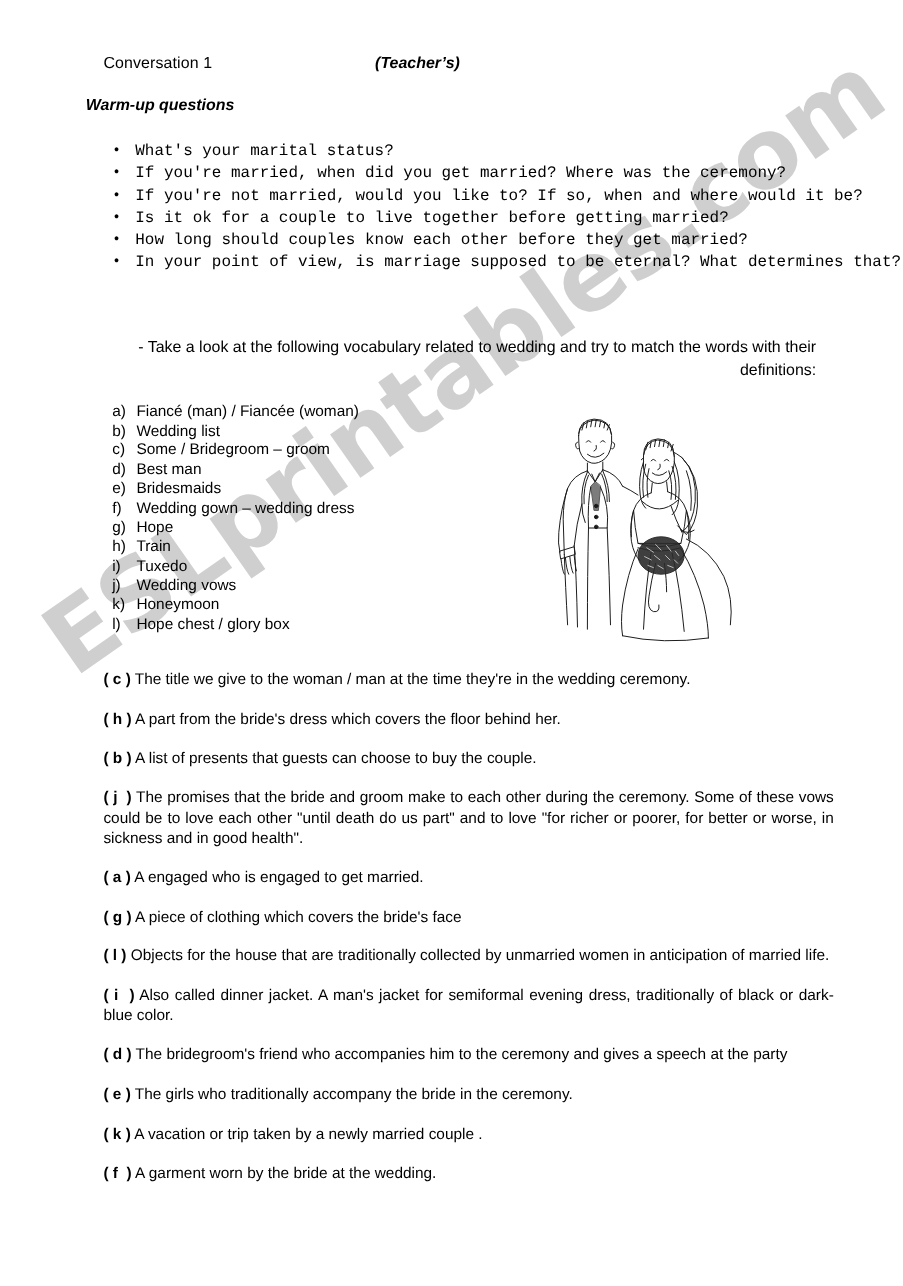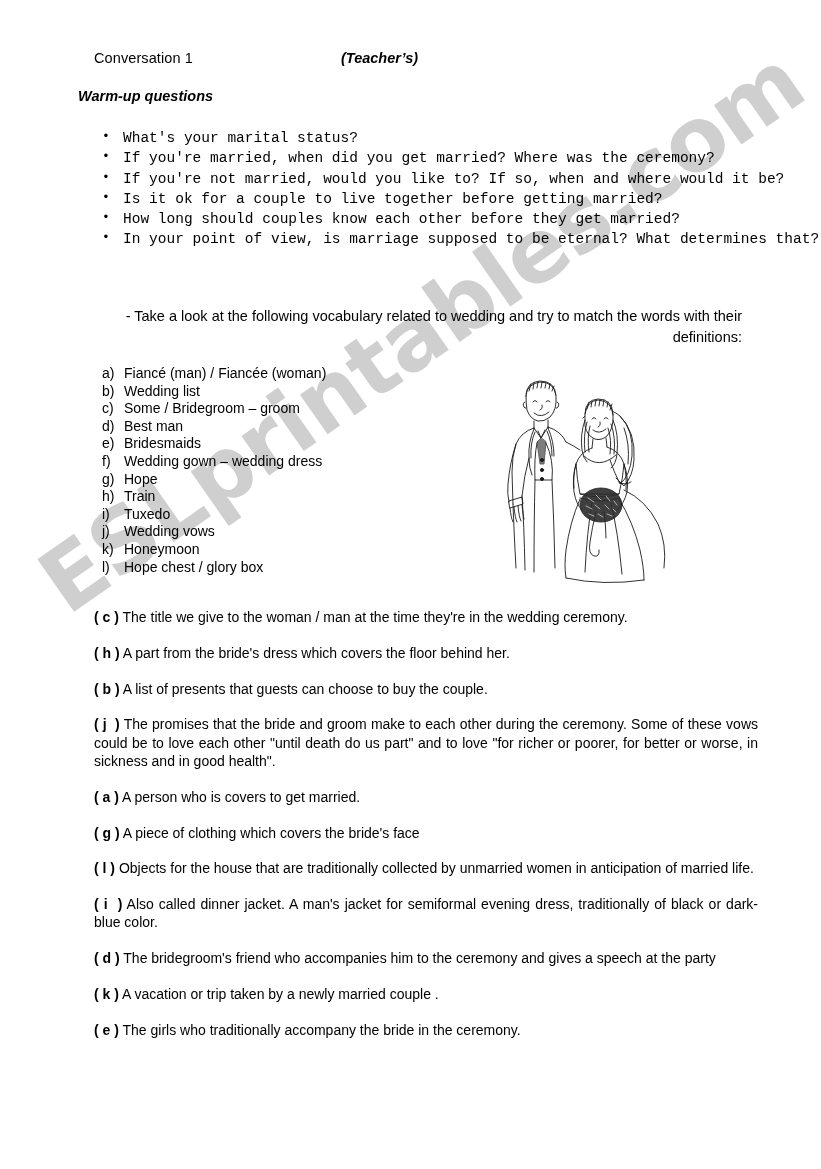--- a/index.html
+++ b/index.html
@@ -311,23 +311,24 @@
                    M101 142 L106 144 M110 142 L115 145 M119 142 L124 144"></path>
         </g>
       </svg>
     </div>
 
     <div id="definitions">
       <p class="def single"><span class="dlet">( c )</span><span> The title we give to the woman / man at the time they're in the wedding ceremony.</span></p>
       <p class="def single"><span class="dlet">( h )</span><span> A part from the bride's dress which covers the floor behind her.</span></p>
       <p class="def single"><span class="dlet">( b )</span><span> A list of presents that guests can choose to buy the couple.</span></p>
       <p class="def"><span class="dlet">( j  )</span><span> The promises that the bride and groom make to each other during the ceremony. Some of these vows could be to love each other "until death do us part" and to love "for richer or poorer, for better or worse, in sickness and in good health".</span></p>
-      <p class="def single"><span class="dlet">( a )</span><span> A person who is covers to get married.</span></p>
+      <p class="def single"><span class="dlet">( a )</span><span> A engaged who is engaged to get married.</span></p>
       <p class="def single"><span class="dlet">( g )</span><span> A piece of clothing which covers the bride's face</span></p>
       <p class="def"><span class="dlet">( l )</span><span> Objects for the house that are traditionally collected by unmarried women in anticipation of married life.</span></p>
       <p class="def"><span class="dlet">( i  )</span><span> Also called dinner jacket. A man's jacket for semiformal evening dress, traditionally of black or dark-blue color.</span></p>
       <p class="def"><span class="dlet">( d )</span><span> The bridegroom's friend who accompanies him to the ceremony and gives a  speech at the party</span></p>
+      <p class="def single"><span class="dlet">( e )</span><span> The girls who traditionally accompany the bride in the ceremony.</span></p>
       <p class="def single"><span class="dlet">( k )</span><span> A vacation or trip taken by a newly married couple .</span></p>
-      <p class="def single"><span class="dlet">( e )</span><span> The girls who traditionally accompany the bride in the ceremony.</span></p>
+      <p class="def single"><span class="dlet">( f  )</span><span> A garment worn by the bride at the wedding.</span></p>
     </div>
 
   </div>
 </div>
 
 </body></html>

